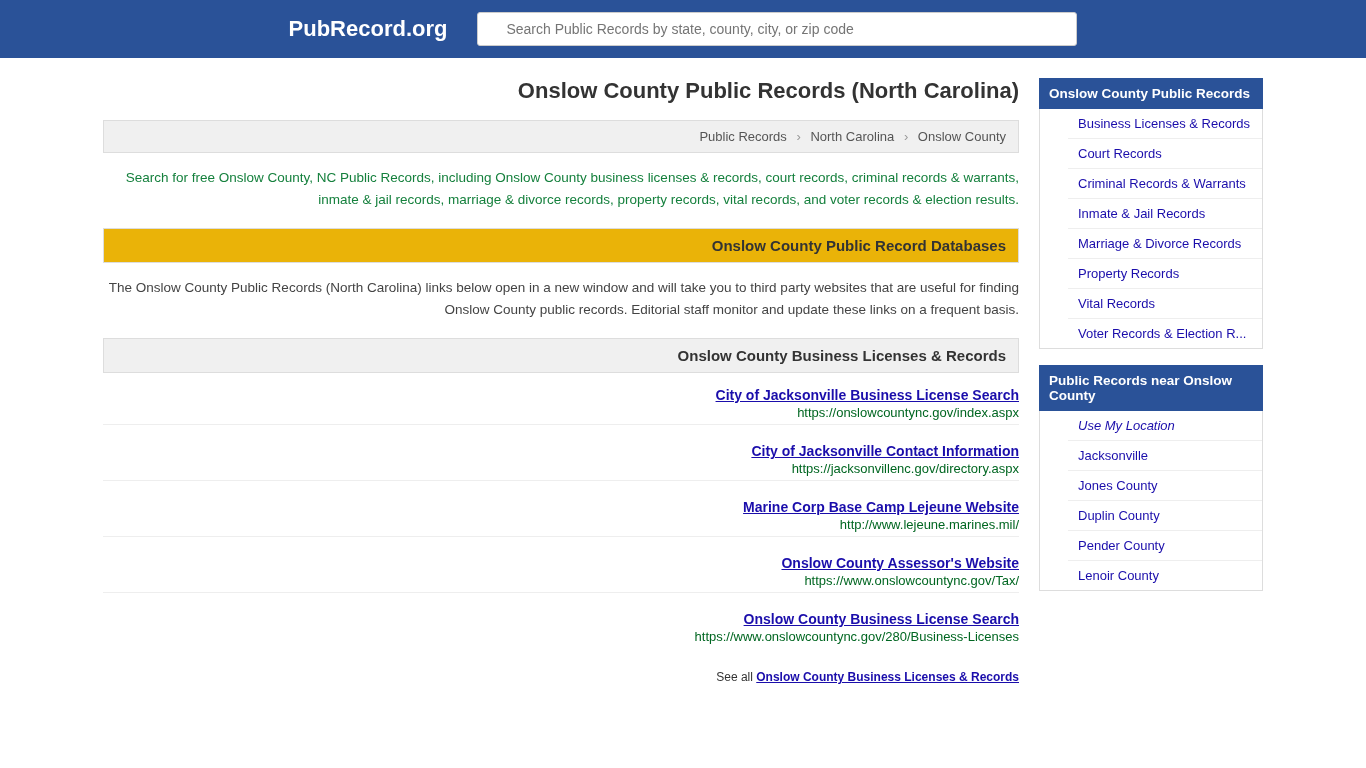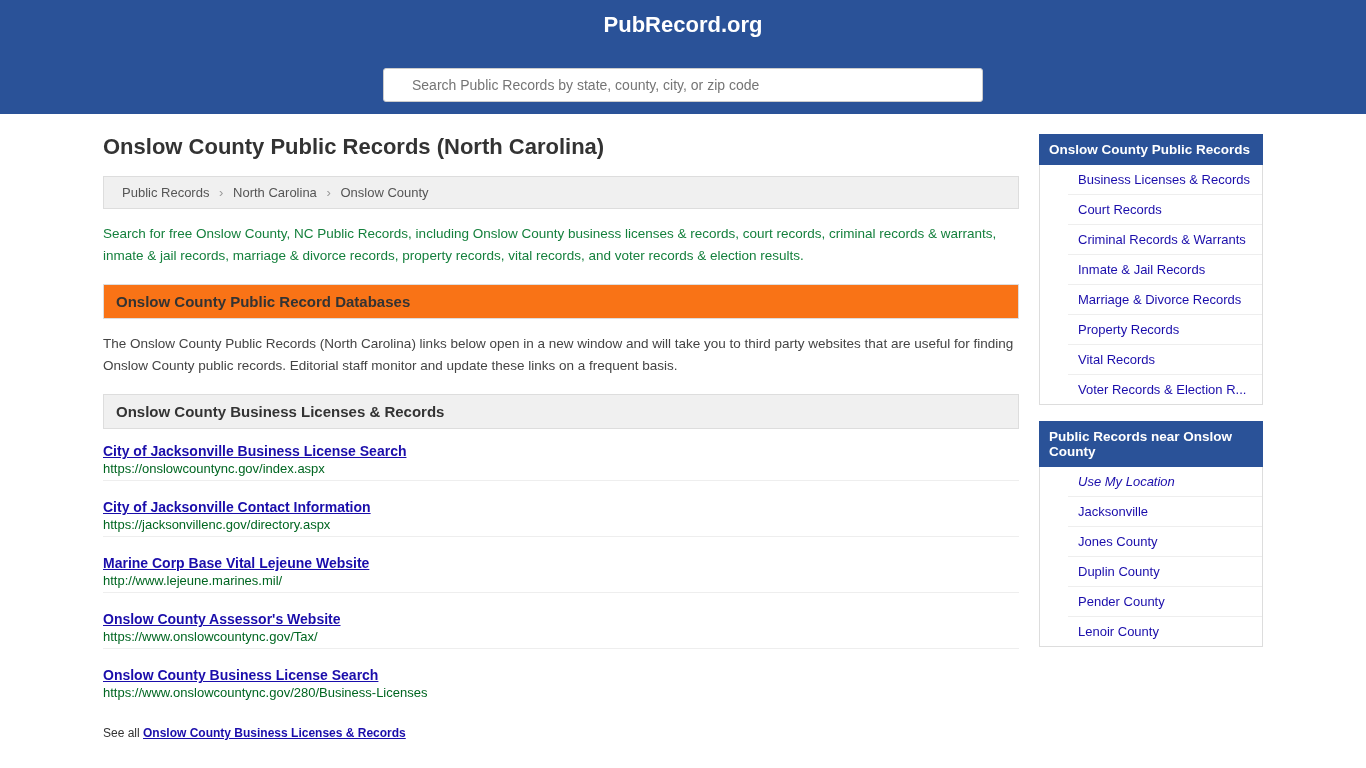--- a/index.html
+++ b/index.html
@@ -6,21 +6,20 @@
     body { font-family: Arial, sans-serif; font-size: 14px; color: #333; background: #fff; }
 
     
     #header {
       background: #2a5298;
       padding: 12px 20px;
       display: flex;
       align-items: center;
       justify-content: center;
       gap: 30px;
-      flex-direction: column;
     }
     #header .site-title {
       color: #fff;
       font-size: 22px;
       font-weight: bold;
       white-space: nowrap;
     }
     #header .search-box {
       width: 600px;
       padding: 8px 28px;
@@ -36,33 +35,34 @@
       max-width: 1200px;
       margin: 0 auto;
       padding: 20px 20px;
       display: flex;
       gap: 20px;
     }
 
     
     #content {
       flex: 1;
+      text-align: right;
     }
 
     #page-title {
       font-size: 22px;
       font-weight: bold;
       color: #333;
       margin-bottom: 16px;
     }
 
     
     .breadcrumb {
       background: #f0f0f0;
-      padding: 8px 18px;
+      padding: 8px 12px;
       border: 1px solid #ddd;
       font-size: 13px;
       color: #555;
       margin-bottom: 14px;
     }
     .breadcrumb span {
       color: #555;
     }
     .breadcrumb .sep {
       margin: 0 6px;
@@ -72,21 +72,21 @@
     
     .description {
       font-size: 13.5px;
       line-height: 1.6;
       color: #15803d;
       margin-bottom: 18px;
     }
 
     
     .section-heading {
-      background: #f97316;
+      background: #eab308;
       border: 1px solid #ddd;
       padding: 8px 12px;
       font-size: 15px;
       font-weight: bold;
       color: #333;
       margin-bottom: 14px;
     }
 
     
     .db-description {
@@ -220,21 +220,21 @@
         <div class="record-link-title">City of Jacksonville Business License Search</div>
         <div class="record-url">https://onslowcountync.gov/index.aspx</div>
       </div>
 
       <div class="record-block">
         <div class="record-link-title">City of Jacksonville Contact Information</div>
         <div class="record-url">https://jacksonvillenc.gov/directory.aspx</div>
       </div>
 
       <div class="record-block">
-        <div class="record-link-title">Marine Corp Base Vital Lejeune Website</div>
+        <div class="record-link-title">Marine Corp Base Camp Lejeune Website</div>
         <div class="record-url">http://www.lejeune.marines.mil/</div>
       </div>
 
       <div class="record-block">
         <div class="record-link-title">Onslow County Assessor's Website</div>
         <div class="record-url">https://www.onslowcountync.gov/Tax/</div>
       </div>
 
       <div class="record-block">
         <div class="record-link-title">Onslow County Business License Search</div>

